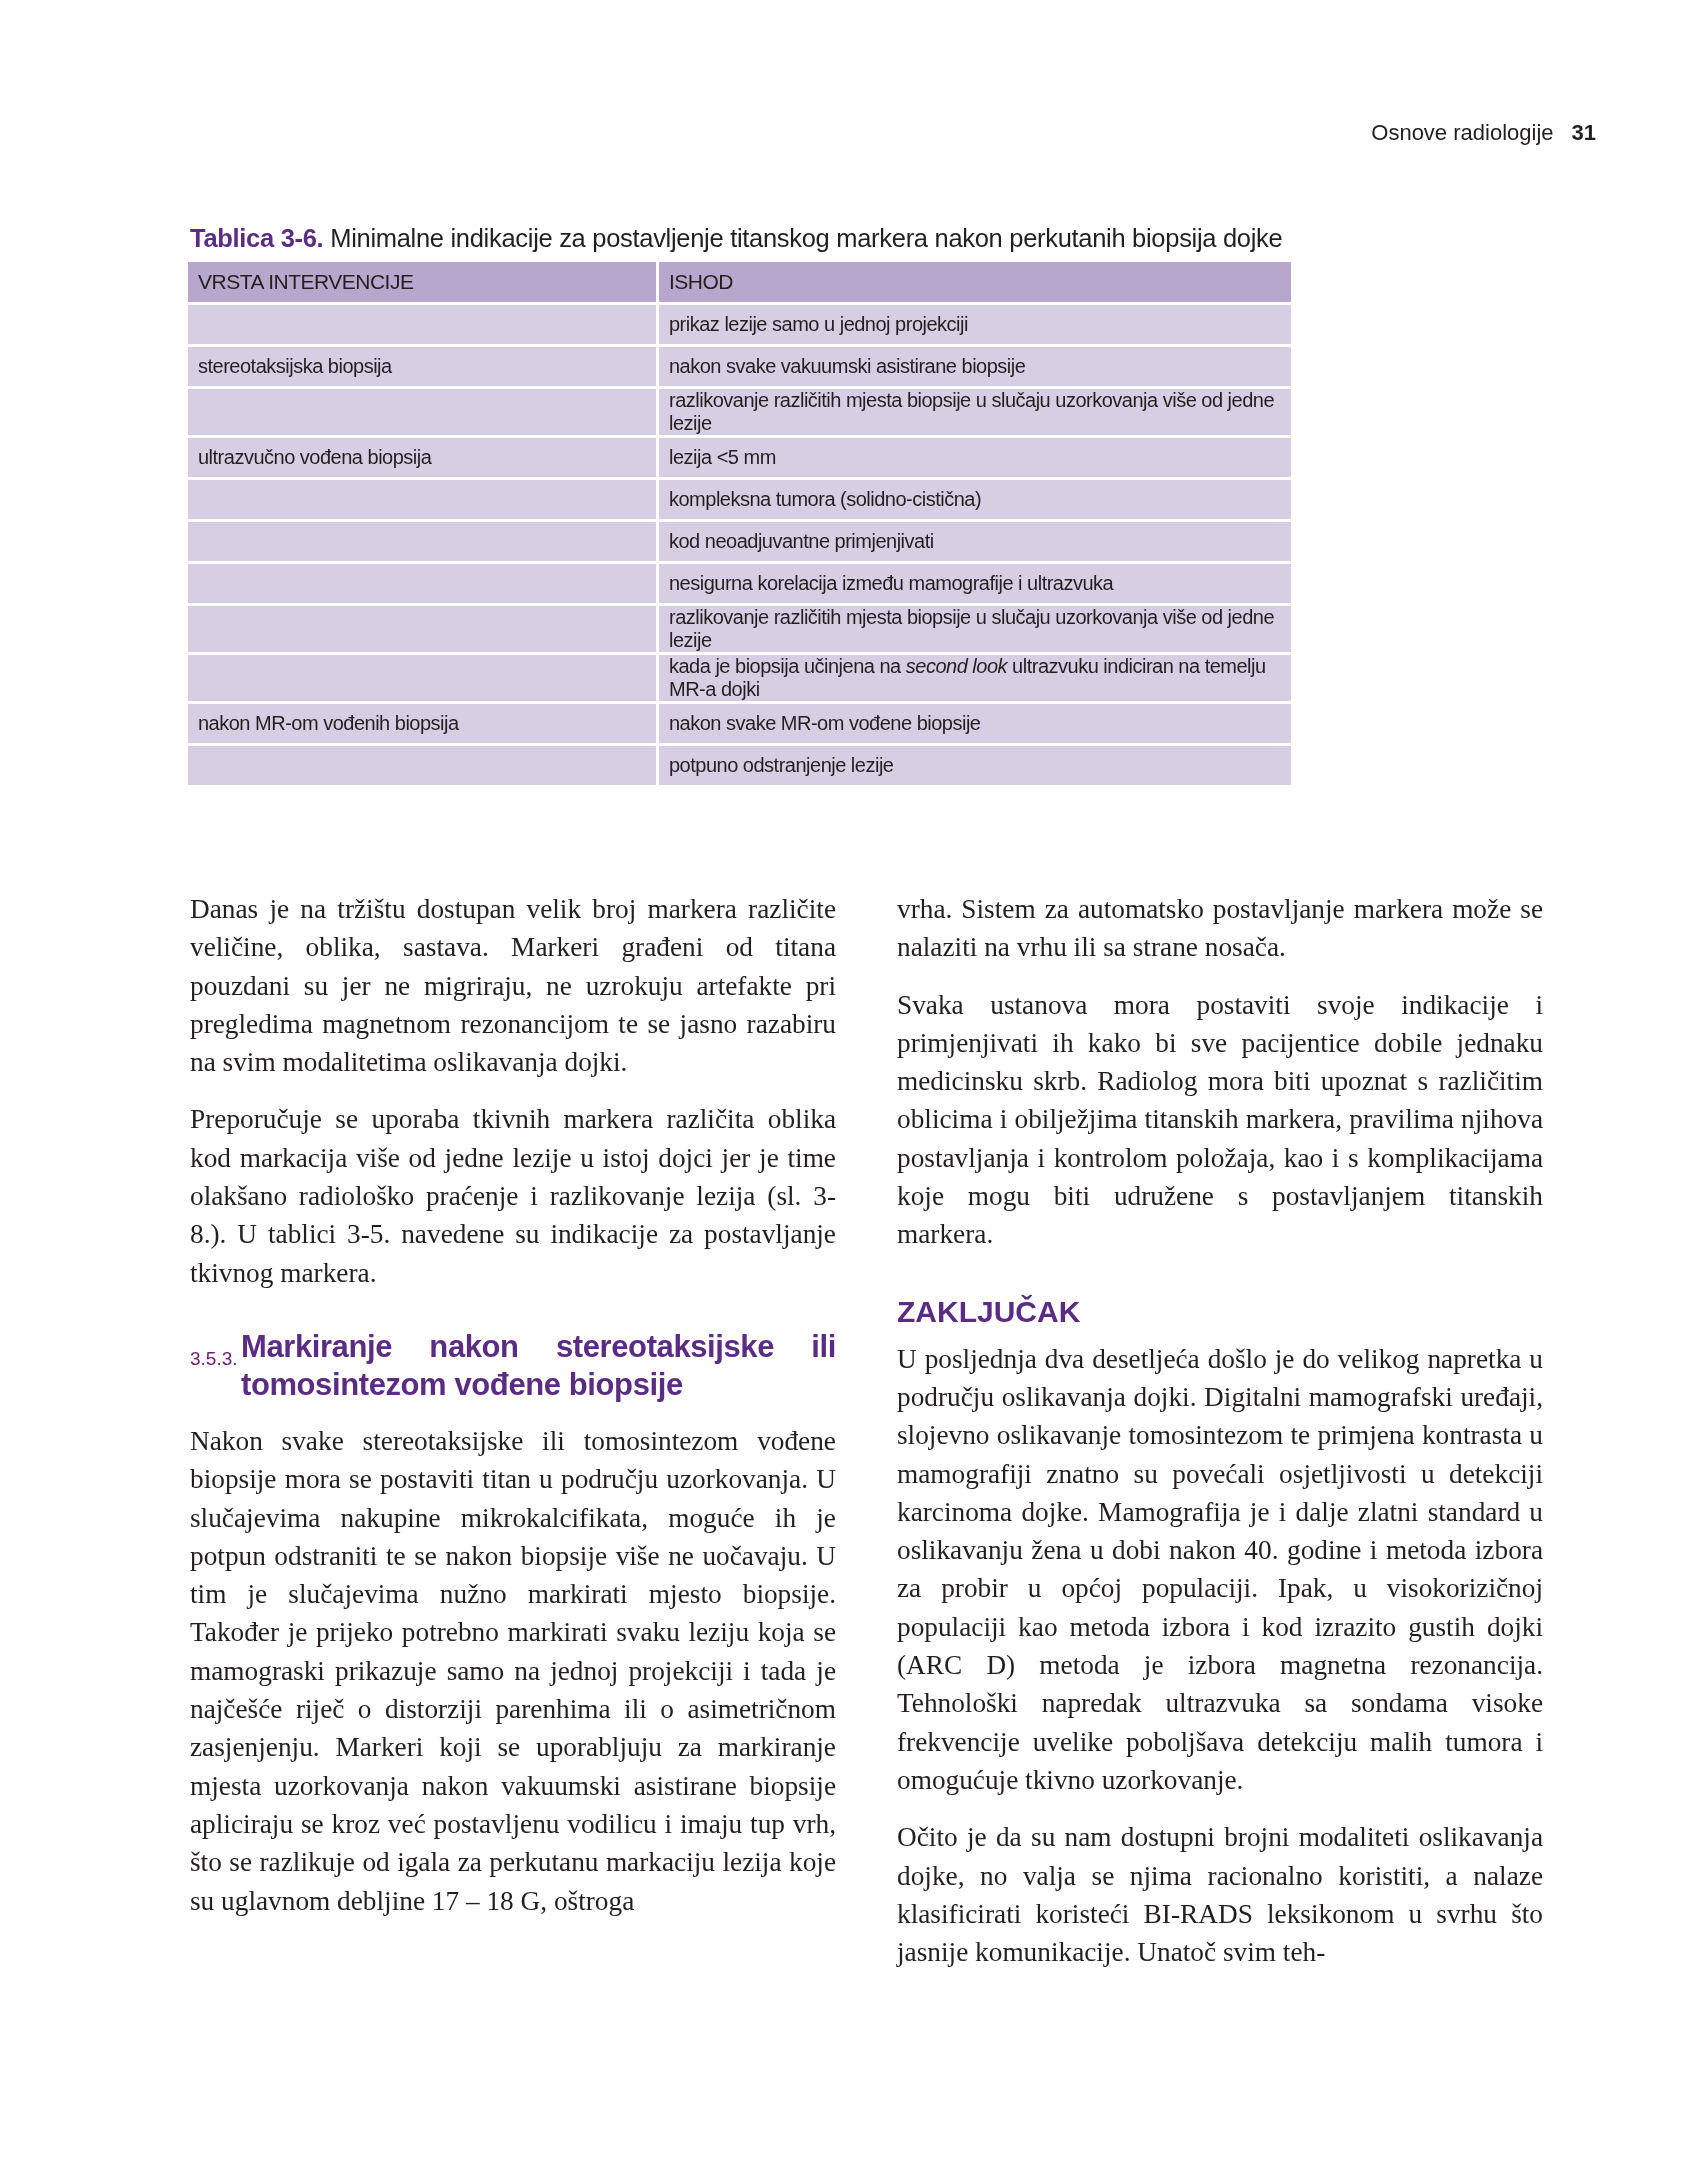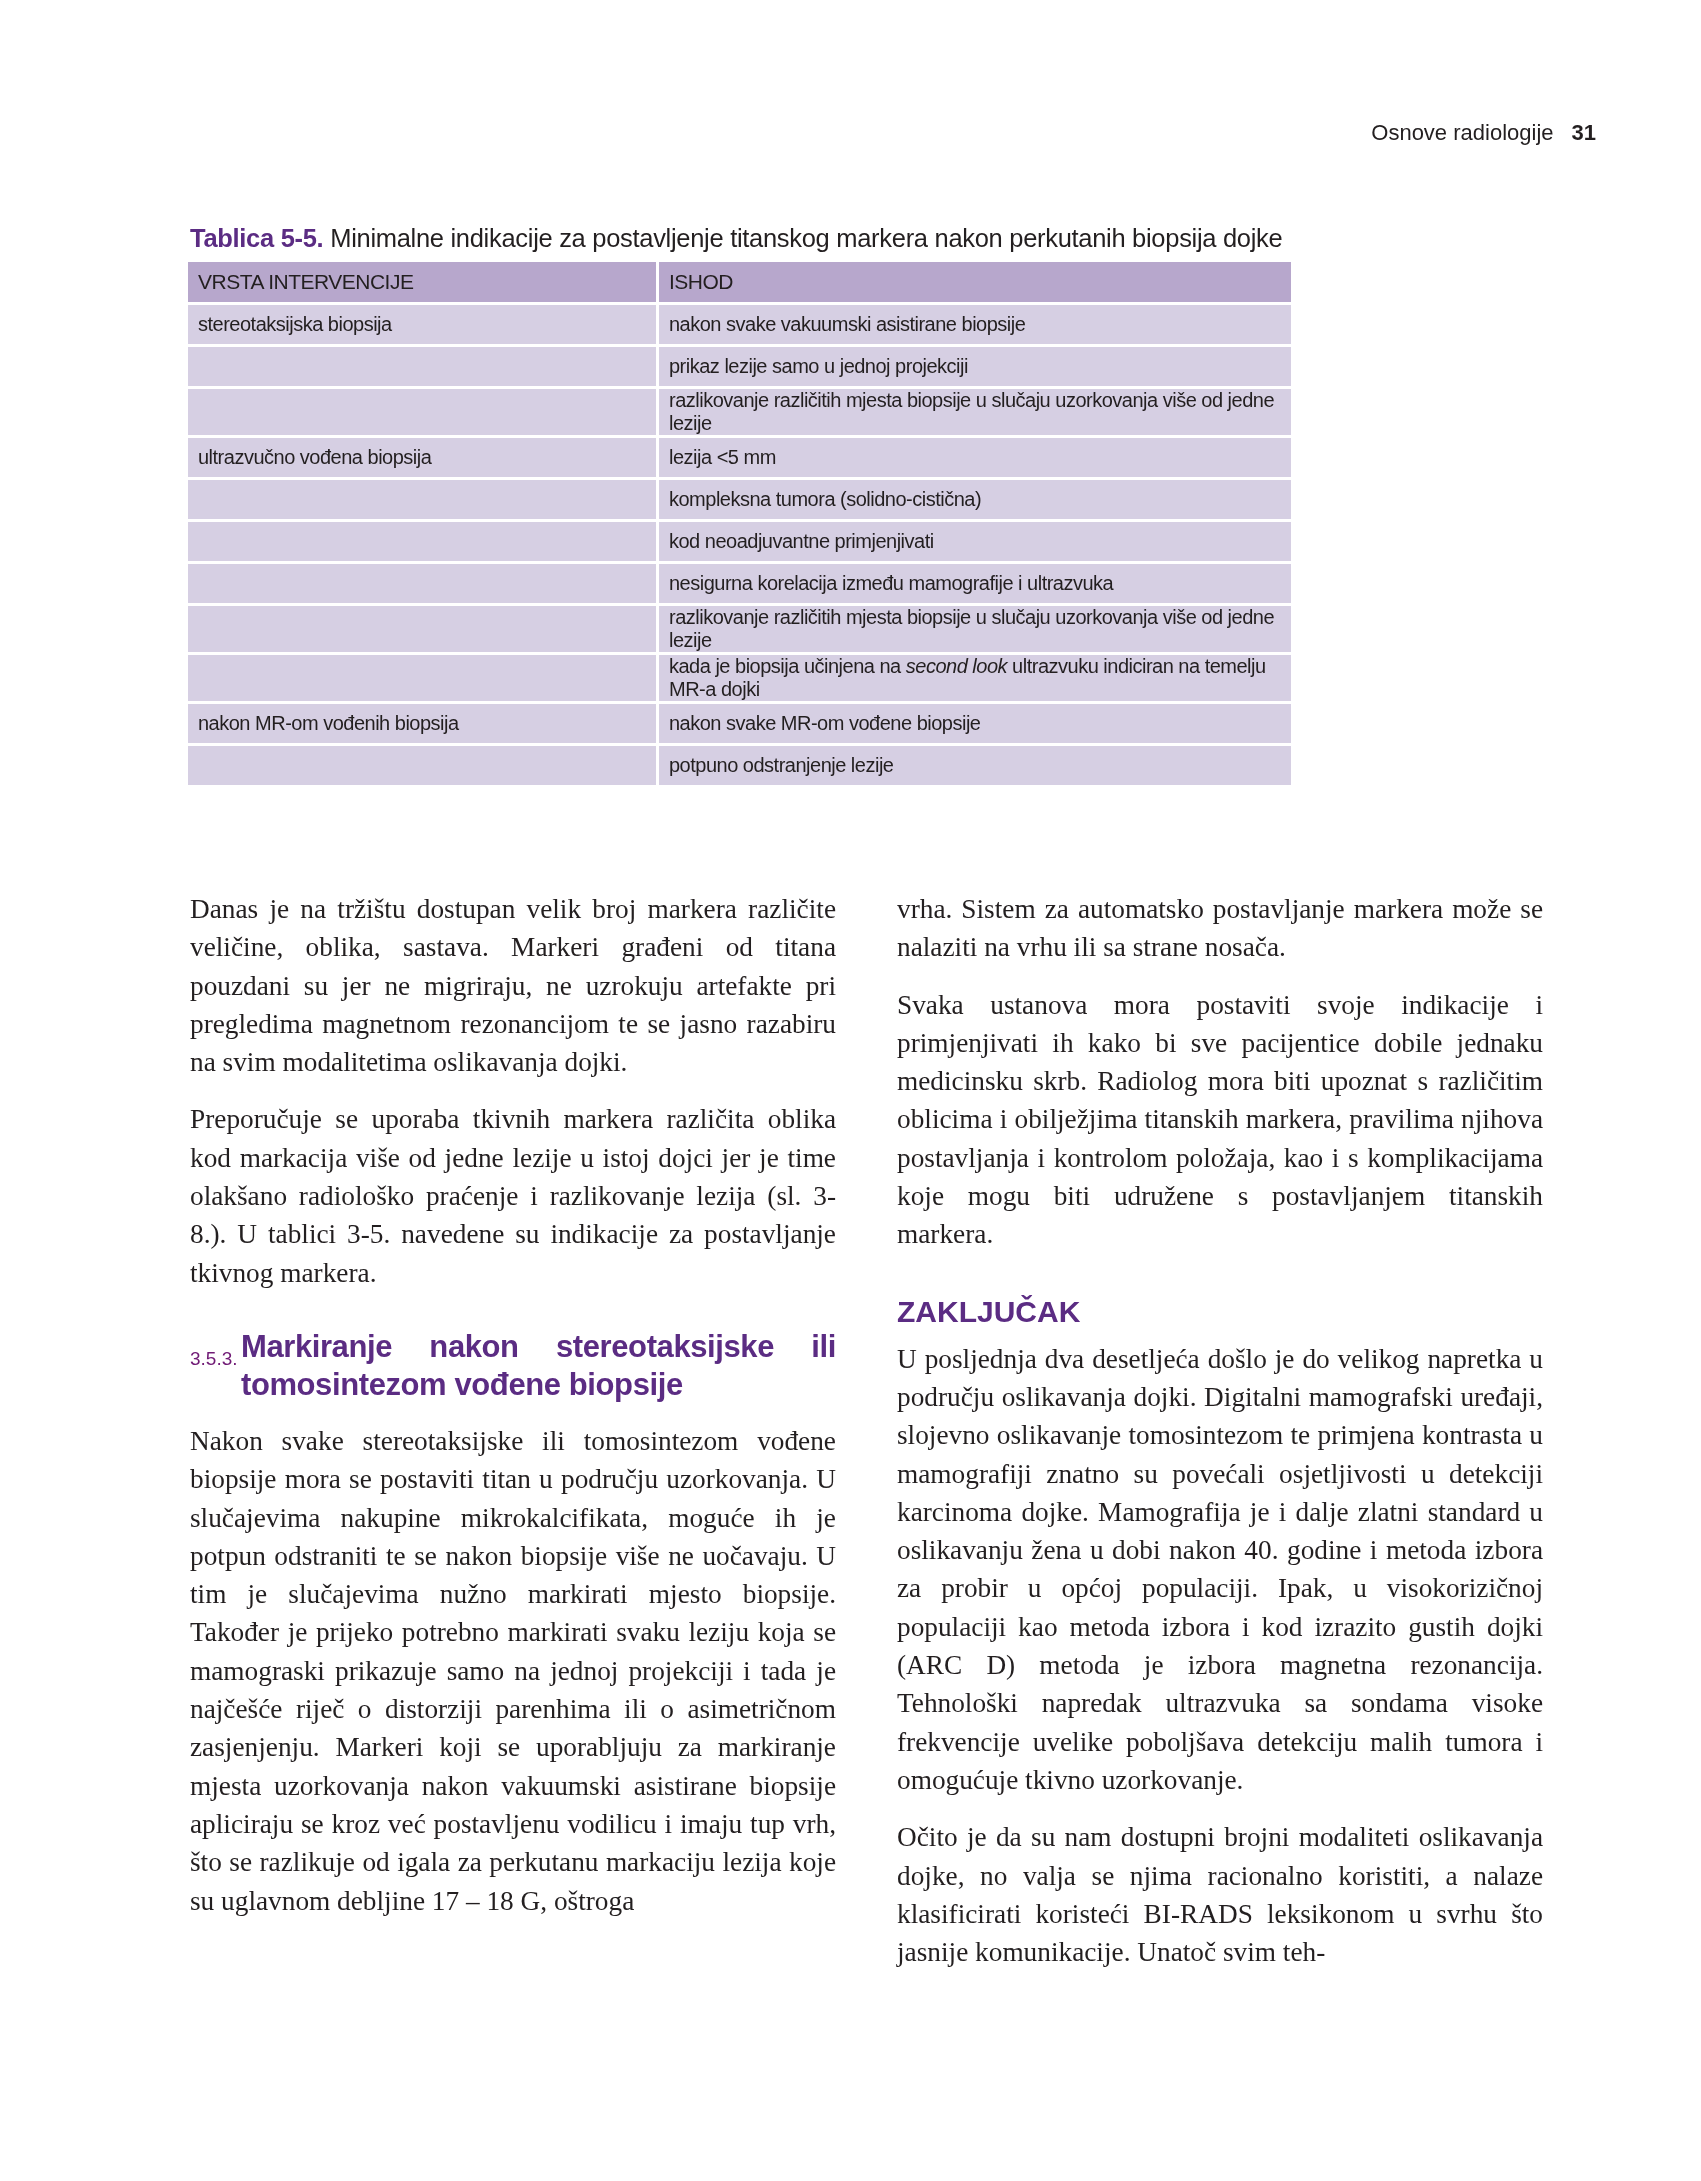--- a/index.html
+++ b/index.html
@@ -26,39 +26,39 @@
   em { font-style: italic; }
 </style>
 </head>
 <body>
 
 <div class="running-head">
   <span>Osnove radiologije</span><span class="pg">31</span>
 </div>
 
 <div class="caption">
-  <span class="lbl">Tablica 5-5.</span>
+  <span class="lbl">Tablica 3-6.</span>
   <span>Minimalne indikacije za postavljenje titanskog markera nakon perkutanih biopsija dojke</span>
 </div>
 
 <table class="t">
   <thead>
     <tr>
       <th class="c1">VRSTA INTERVENCIJE</th>
       <th>ISHOD</th>
     </tr>
   </thead>
   <tbody>
     <tr>
+        <td class="c1"></td>
+        <td>prikaz lezije samo u jednoj projekciji</td>
+      </tr>
+    <tr>
         <td class="c1">stereotaksijska biopsija</td>
         <td>nakon svake vakuumski asistirane biopsije</td>
-      </tr>
-    <tr>
-        <td class="c1"></td>
-        <td>prikaz lezije samo u jednoj projekciji</td>
       </tr>
     <tr>
         <td class="c1"></td>
         <td>razlikovanje različitih mjesta biopsije u slučaju uzorkovanja više od jedne lezije</td>
       </tr>
     <tr>
         <td class="c1">ultrazvučno vođena biopsija</td>
         <td>lezija &lt;5 mm</td>
       </tr>
     <tr>

